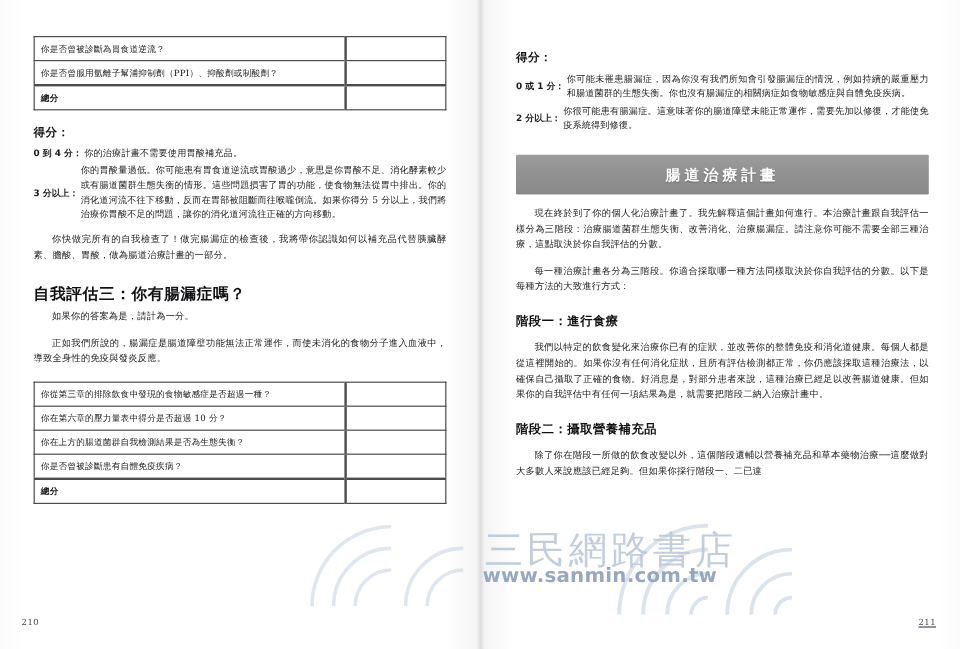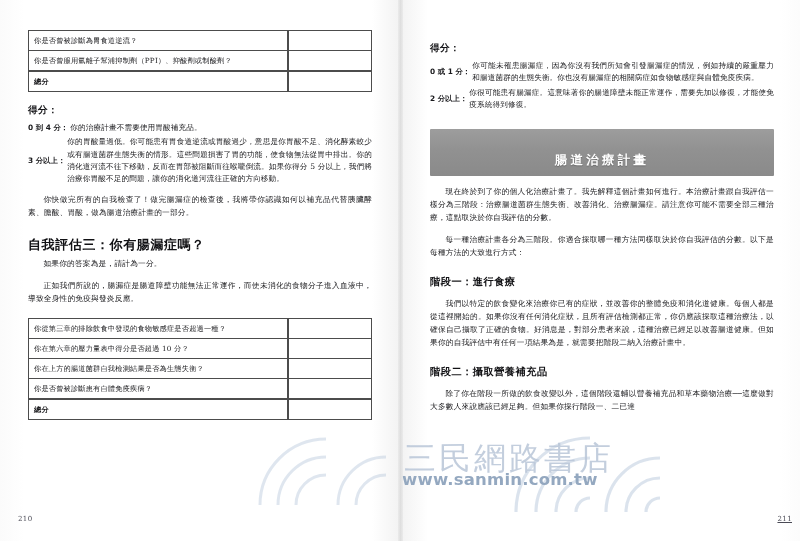--- a/index.html
+++ b/index.html
@@ -130,42 +130,42 @@
     font-size: 10.2px;
     color: #111114;
     margin: 15px 0 2px 0;
     letter-spacing: .5px;
   }
 
   .banner {
     margin: 18px 0 10px 0;
     background: linear-gradient(to bottom, #9d9d9d 0%, #919191 45%, #8a8a8a 100%);
     text-align: center;
-    padding: 20px 0 7px 0;
+    padding: 6px 0 7px 0;
     border-radius: 1px;
   }
   .banner span {
     color: #ffffff;
     font-family: "DejaVu Sans", "Liberation Sans", sans-serif;
     font-weight: bold;
     font-size: 12.4px;
     letter-spacing: 3.4px;
     text-shadow: 0 1px 1px rgba(0,0,0,.25);
   }
 
   .folio {
     position: absolute;
     bottom: 18px;
     font-size: 7px;
     color: #4a4a55;
     font-family: "DejaVu Serif", "Liberation Serif", serif;
     letter-spacing: .4px;
   }
   .folio-left { left: 18px; }
-  .folio-right { right: 8px; text-decoration: underline; }
+  .folio-right { right: 20px; text-decoration: underline; }
 
   
   .watermark {
     position: absolute;
     pointer-events: none;
     z-index: 2;
     user-select: none;
   }
   .wm-rings {
     left: 508px;

